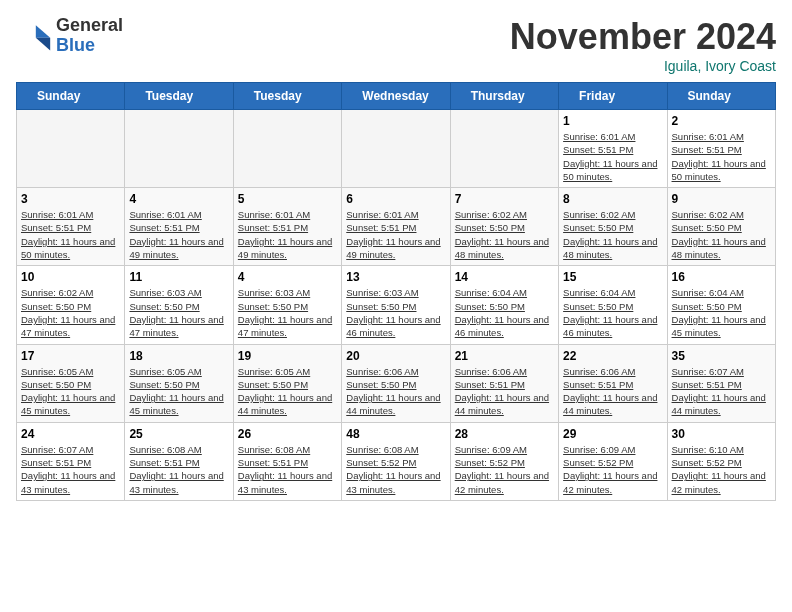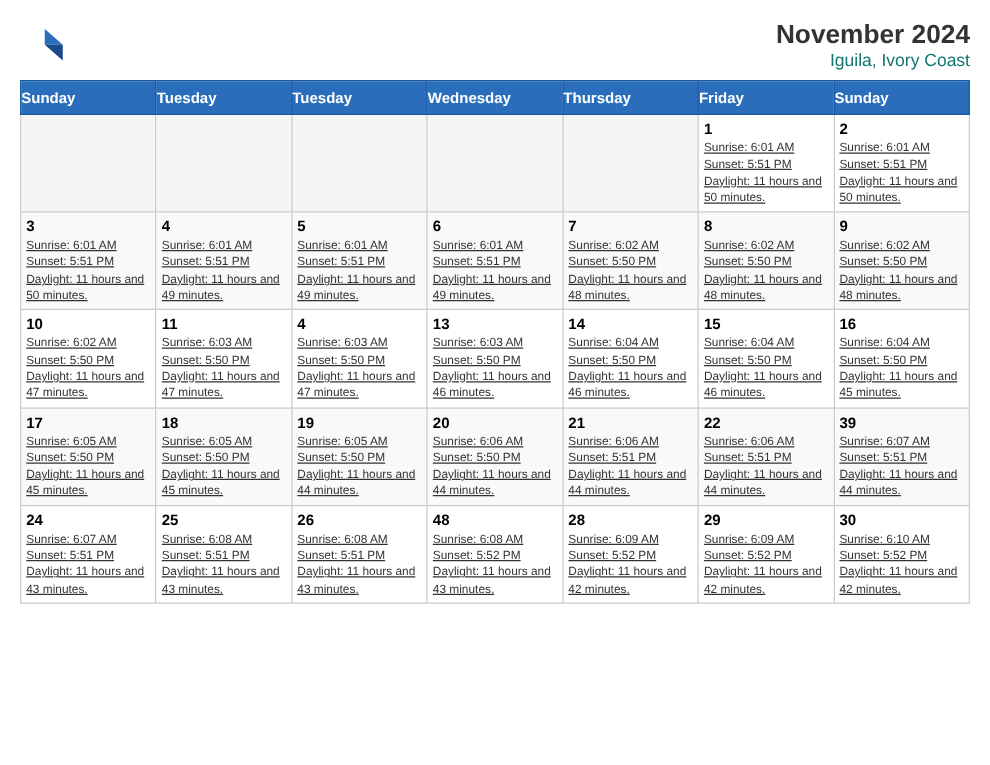--- a/index.html
+++ b/index.html
@@ -29,37 +29,37 @@
     .logo-text .general { color: #333; }
     .logo-text .blue { color: #2a6ebb; }
     .logo-icon {
       width: 36px;
       height: 36px;
     }
     .title-block {
       text-align: right;
     }
     .month-title {
-      font-size: 21px;
+      font-size: 36px;
       font-weight: bold;
       color: #333;
     }
     .location {
       font-size: 14px;
       color: #0f766e;
     }
     .calendar {
       width: 100%;
       border-collapse: collapse;
       font-size: 10.5px;
     }
     .calendar th {
       background: #2a6ebb;
       color: #fff;
-      padding: 6px 0;
+      padding: 6px 20px;
       text-align: left;
       font-size: 12px;
       font-weight: bold;
       border: 1px solid #1a5aa0;
     }
     .calendar td {
       border: 1px solid #ccc;
       vertical-align: top;
       padding: 4px;
       width: 108px;
@@ -86,20 +86,24 @@
   </style>
 </head>
 <body>
 
 <div class="header">
   <div class="logo">
     <svg class="logo-icon" viewBox="0 0 40 40">
       <polygon points="22,8 38,22 22,22" fill="#2a6ebb"></polygon>
       <polygon points="22,22 38,22 38,36" fill="#1a4a8a"></polygon>
     </svg>
+    <div class="logo-text">
+      <div><span class="general">General</span></div>
+      <div><span class="blue">Blue</span></div>
+    </div>
   </div>
   <div class="title-block">
     <div class="month-title">November 2024</div>
     <div class="location">Iguila, Ivory Coast</div>
   </div>
 </div>
 
 <table class="calendar">
   <thead>
     <tr>
@@ -251,21 +255,21 @@
 Sunset: 5:51 PM
 Daylight: 11 hours and 44 minutes.</div>
         </td>
         <td>
           <div class="day-number">22</div>
           <div class="day-info" style="white-space: pre-line;">Sunrise: 6:06 AM
 Sunset: 5:51 PM
 Daylight: 11 hours and 44 minutes.</div>
         </td>
         <td>
-          <div class="day-number">39</div>
+          <div class="day-number">35</div>
           <div class="day-info" style="white-space: pre-line;">Sunrise: 6:07 AM
 Sunset: 5:51 PM
 Daylight: 11 hours and 44 minutes.</div>
         </td>
       </tr>
       <tr>
         <td>
           <div class="day-number">24</div>
           <div class="day-info" style="white-space: pre-line;">Sunrise: 6:07 AM
 Sunset: 5:51 PM

